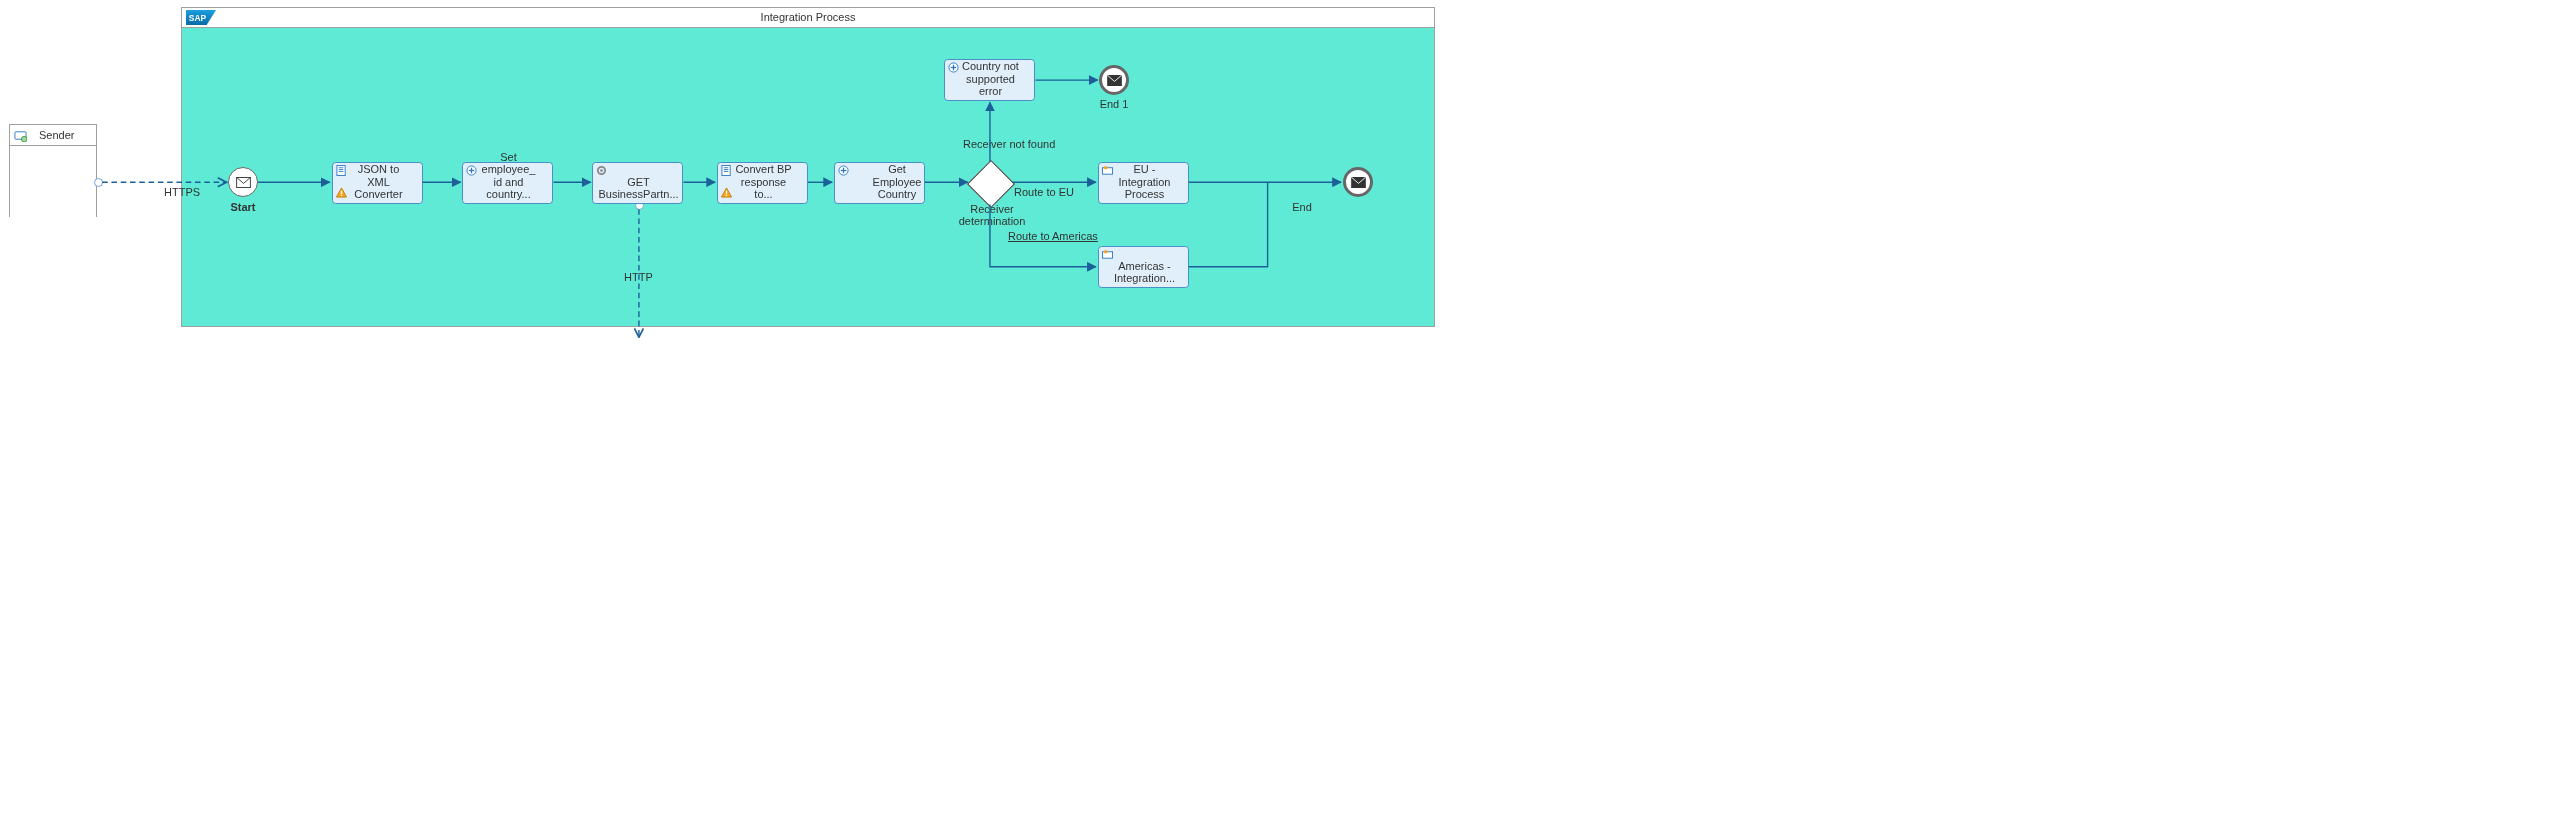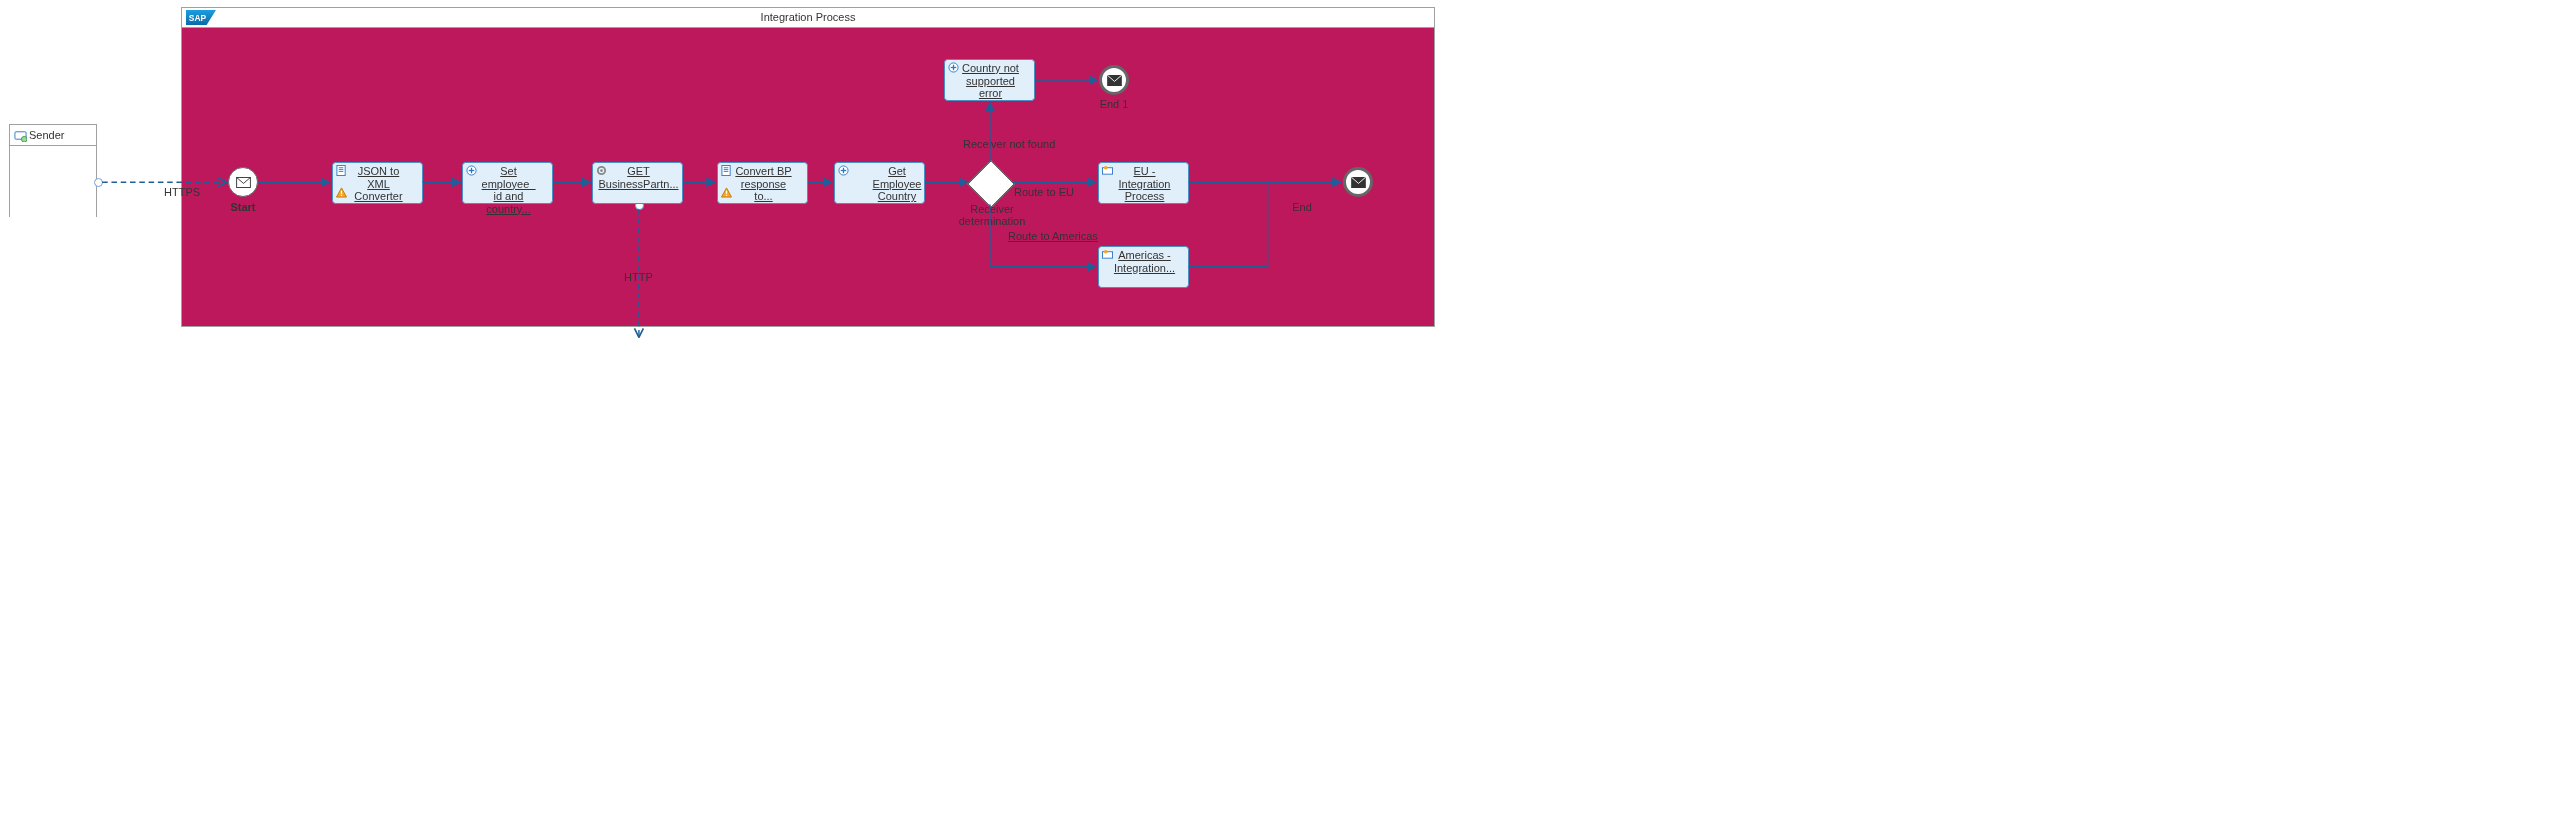--- a/index.html
+++ b/index.html
@@ -18,21 +18,21 @@
 
   
   .process-pool {
     position: absolute;
     left: 181px;
     top: 7.4px;
     width: 1254px;
     height: 320px;
     border: 0.9px solid #a0a0a0;
     box-sizing: border-box;
-    background: #be185d;
+    background: #5eead4;
     padding-left: 28px;
   }
   .pool-header {
     position: absolute;
     top: 0;
     left: 0;
     right: 0;
     height: 18.6px;
     background: #fff;
     border-bottom: 0.9px solid #a0a0a0;
@@ -48,42 +48,41 @@
     box-sizing: border-box;
     background: #fff;
   }
   .participant-header {
     height: 20.4px;
     line-height: 20.4px;
     border-bottom: 0.9px solid #a0a0a0;
     padding-left: 3.7px;
     display: flex;
     align-items: center;
-    gap: 2px;
+    gap: 12px;
   }
   .participant-body {
     background: #fff;
   }
 
   
   .task {
     position: absolute;
     width: 91px;
     height: 42px;
     background: #e1effa;
     border: 0.9px solid #4a90c7;
     border-radius: 3.7px;
     box-sizing: border-box;
     display: flex;
-    align-items: flex-start;
+    align-items: flex-end;
     justify-content: center;
     text-align: center;
     padding: 1.9px 13px 1.9px 15px;
     line-height: 1.15;
-    text-decoration: underline;
   }
   .task .corner-ic {
     position: absolute;
     top: 1.9px;
     left: 2.8px;
   }
   .task .warn {
     position: absolute;
     bottom: 1.9px;
     left: 2.8px;

